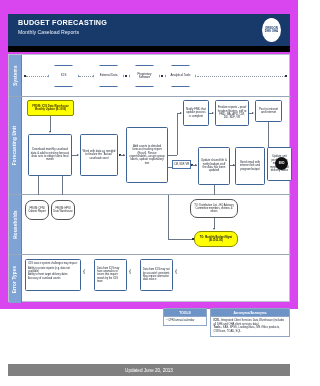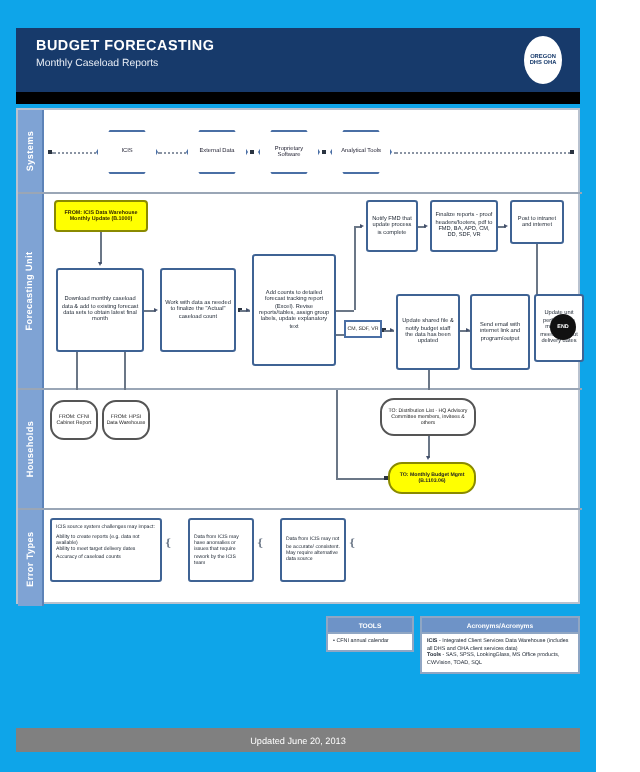--- a/index.html
+++ b/index.html
@@ -1,19 +1,19 @@
 <!DOCTYPE html>
 <html><head>
 <meta charset="utf-8">
 <style>
   * { box-sizing: border-box; margin:0; padding:0; }
   html,body { width:298px; height:386px; background:#ffffff;
     font-family:"Liberation Sans", sans-serif; overflow:hidden; }
 
-  .page { position:relative; width:298px; height:386px; background:#0ea5e9; }
+  .page { position:relative; width:298px; height:309px; background:#d946ef; }
 
   
   .header { position:absolute; left:8px; top:14px; width:282px; height:32px;
     background:#173a6b; }
   .hdr-title { position:absolute; left:10px; top:4px; color:#fff;
     font-size:7.2px; font-weight:bold; letter-spacing:.25px; }
   .hdr-sub { position:absolute; left:10px; top:15px; color:#e8edf5;
     font-size:5.2px; }
   .logo { position:absolute; right:9px; top:4px; width:19px; height:24px;
     background:#fff; border-radius:50%; display:flex; align-items:center;

